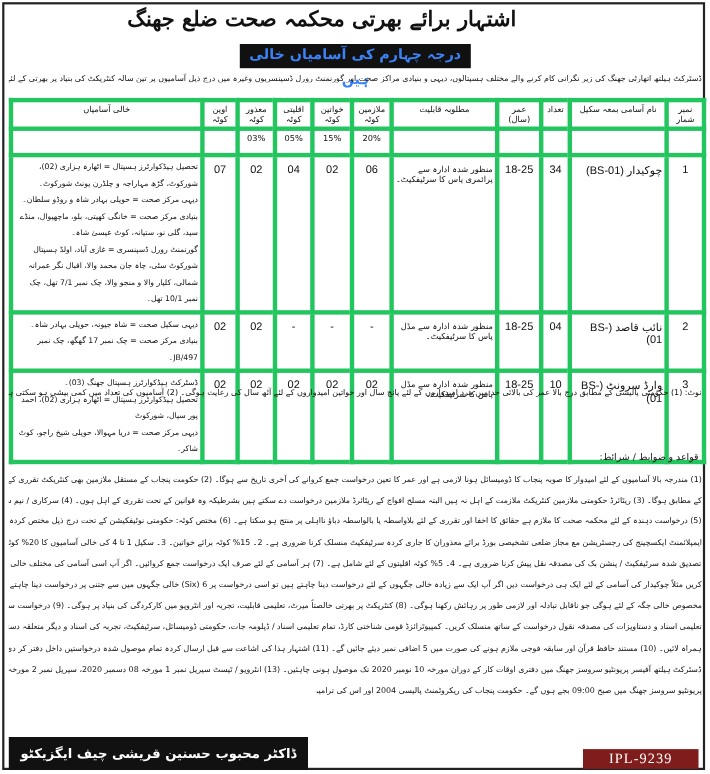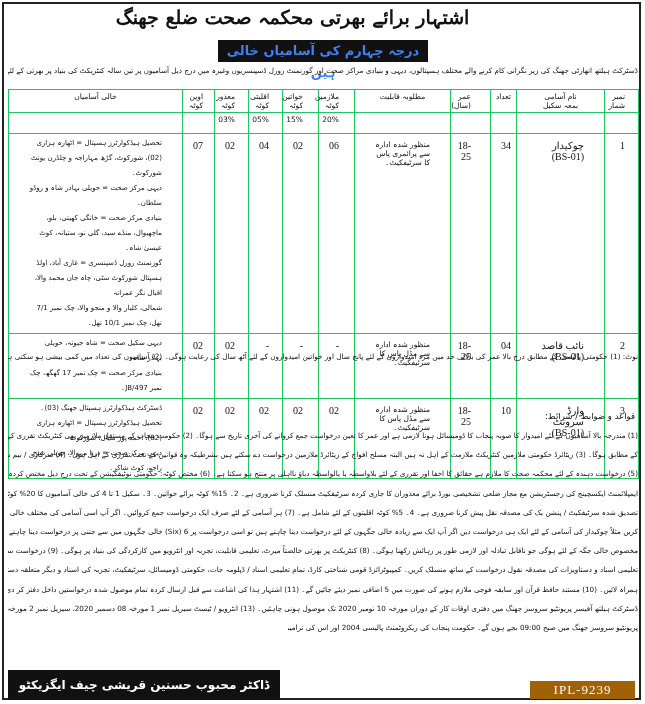--- a/index.html
+++ b/index.html
@@ -2,32 +2,32 @@
 <html><head>
 <meta charset="utf-8">
 <style>
   html,body{margin:0;padding:0;background:#fff;}
   body{width:645px;height:704px;overflow:hidden;font-family:"DejaVu Sans",sans-serif;color:#111;position:relative;}
   .frame{position:absolute;left:2px;top:2px;width:639px;height:698px;border:2px solid #222;box-sizing:border-box;}
   .title{position:absolute;left:0;top:6px;width:585px;text-align:center;font-family:"DejaVu Serif",serif;font-weight:bold;font-size:19px;direction:rtl;}
   .subtitle{position:absolute;left:218px;top:40px;width:210px;height:22px;background:#111;color:#3b82f6;text-align:center;font-weight:bold;font-size:13px;line-height:22px;direction:rtl;}
   .intro{position:absolute;left:8px;top:66px;width:630px;font-size:7.2px;direction:rtl;text-align:right;white-space:nowrap;overflow:hidden;}
   table.jobs{position:absolute;left:8px;top:89px;width:630px;border-collapse:collapse;table-layout:fixed;direction:rtl;font-size:7.5px;}
-  table.jobs th, table.jobs td{border:1px solid #22c55e;padding:2px 20px;vertical-align:top;text-align:center;}
+  table.jobs th, table.jobs td{border:4px solid #22c55e;padding:2px 2px;vertical-align:top;text-align:center;}
   table.jobs th{font-weight:normal;font-size:7.5px;height:16px;vertical-align:top;}
   .pct{font-weight:bold;font-size:9px;}
-  .num{font-family:Liberation Serif, serif;font-size:10px;padding-top:6px !important;margin-top:12px;}
+  .num{font-family:Liberation Sans, sans-serif;font-size:10px;padding-top:6px !important;margin-top:12px;}
   .posts{text-align:right !important;font-size:7px;line-height:15px;margin-left:32px;}
   .post-name{text-align:right !important;}
   .note{position:absolute;left:8px;top:352px;width:630px;font-size:7.3px;direction:rtl;text-align:right;white-space:nowrap;overflow:hidden;}
   .rules-h{position:absolute;right:10px;top:411px;font-weight:normal;font-size:8.5px;direction:rtl;}
   .rules{position:absolute;left:8px;top:426px;width:630px;direction:rtl;text-align:right;font-size:7.2px;line-height:19.2px;}
   .rules div{white-space:nowrap;overflow:hidden;height:19.2px;}
   .footer-name{position:absolute;left:8px;top:670px;width:272px;height:30px;background:#111;color:#fff;font-weight:bold;font-size:12px;line-height:30px;text-align:center;direction:rtl;}
-  .ipl{position:absolute;left:530px;top:681px;width:105px;height:18px;background:#a16207;color:#fff;font-family:"Liberation Serif",serif;font-size:13px;line-height:18px;text-align:center;letter-spacing:1px;}
+  .ipl{position:absolute;left:530px;top:681px;width:105px;height:18px;background:#7f1d1d;color:#fff;font-family:"Liberation Serif",serif;font-size:13px;line-height:18px;text-align:center;letter-spacing:1px;}
 </style>
 </head>
 <body>
 
 <div class="frame"></div>
 
 <div class="title">اشتہار برائے بھرتی محکمہ صحت ضلع جھنگ</div>
 <div class="subtitle">درجہ چہارم کی آسامیاں خالی ہیں</div>
 <div class="intro">ڈسٹرکٹ ہیلتھ اتھارٹی جھنگ کی زیرِ نگرانی کام کرنے والے مختلف ہسپتالوں، دیہی و بنیادی مراکز صحت اور گورنمنٹ رورل ڈسپنسریوں وغیرہ میں درج ذیل آسامیوں پر تین سالہ کنٹریکٹ کی بنیاد پر بھرتی کے لئے خواہشمند امیدواروں سے درخواستیں مطلوب ہیں۔</div>
 

